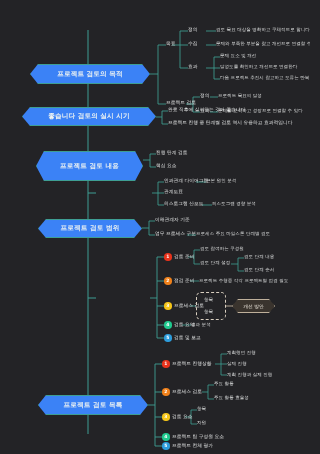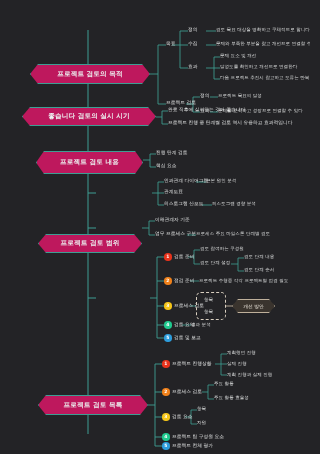--- a/index.html
+++ b/index.html
@@ -23,21 +23,21 @@
     font-size: 7.4px; font-weight: bold; letter-spacing: .2px;
     white-space: nowrap;
     clip-path: polygon(7px 0, calc(100% - 7px) 0, 100% 50%, calc(100% - 7px) 100%, 7px 100%, 0 50%);
     padding: 0 9px;
   }
 
   
   .branch-node {
     position: absolute;
     display: flex; align-items: center; justify-content: center;
-    background: #be185d;
+    background: #3b82f6;
     border: 1.2px solid #3E9E93;
     border-radius: 7px;
     color: #EDF3F2;
     font-size: 6.6px; font-weight: bold; letter-spacing: .15px;
     white-space: nowrap;
     clip-path: polygon(8px 0, calc(100% - 8px) 0, 100% 50%, calc(100% - 8px) 100%, 8px 100%, 0 50%);
     padding: 0 7px;
   }
 
   
@@ -230,24 +230,24 @@
       <path d="M191 410 L197 410"></path>
         <path d="M191 424 L197 424"></path>
     </g>
   </svg>
 
 
   <div class="branch-node" style="left:30px; top:64px; width:120px; height:20px;">프로젝트 검토의 목적</div>
 
   <div class="branch-node" style="left:22px; top:107px; width:134px; height:19px;">좋습니다 검토의 실시 시기</div>
 
-  <div class="branch-node" style="left:36px; top:151px; width:107px; height:23px;">프로젝트 검토 내용</div>
-
-
-  <div class="branch-node" style="left:38px; top:234px; width:104px; height:19px;">프로젝트 검토 범위</div>
+  <div class="branch-node" style="left:36px; top:151px; width:107px; height:30px;">프로젝트 검토 내용</div>
+
+
+  <div class="branch-node" style="left:38px; top:219px; width:104px; height:19px;">프로젝트 검토 범위</div>
 
 
   <div class="branch-node" style="left:38px; top:395px; width:110px; height:20px;">프로젝트 검토 목록</div>
 
   <div class="leaf" style="left:166px; top:42px;">목표</div>
 
   <div class="leaf" style="left:188px; top:28px;">정의</div>
   <div class="leaf lvl3" style="left:216px; top:28px;">검토 목표 대상을 명확하고 구체적으로 합니다</div>
 
   <div class="leaf" style="left:188px; top:42px;">수집</div>

